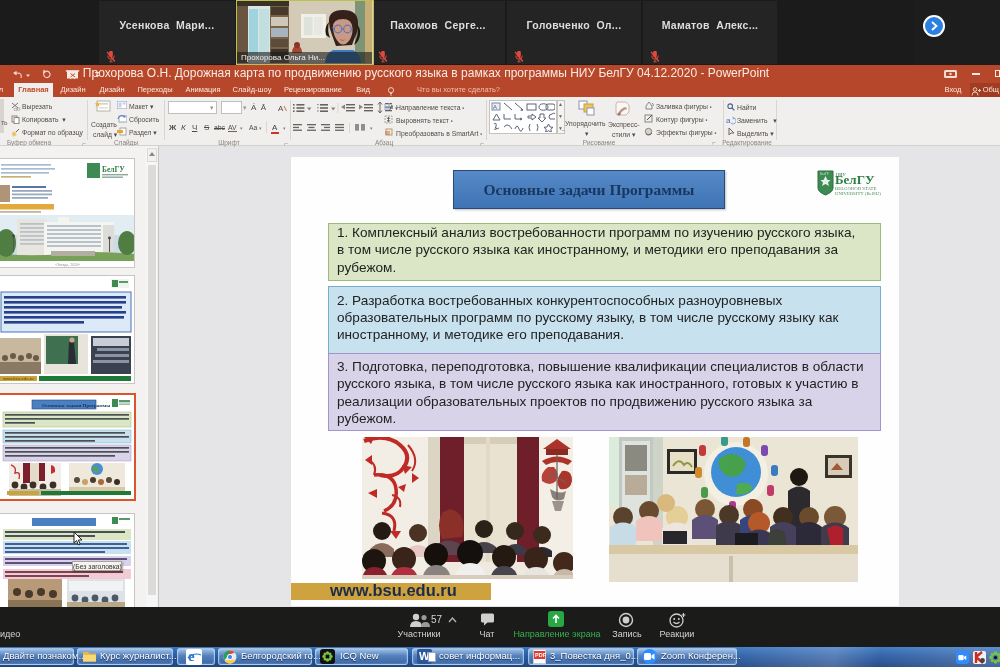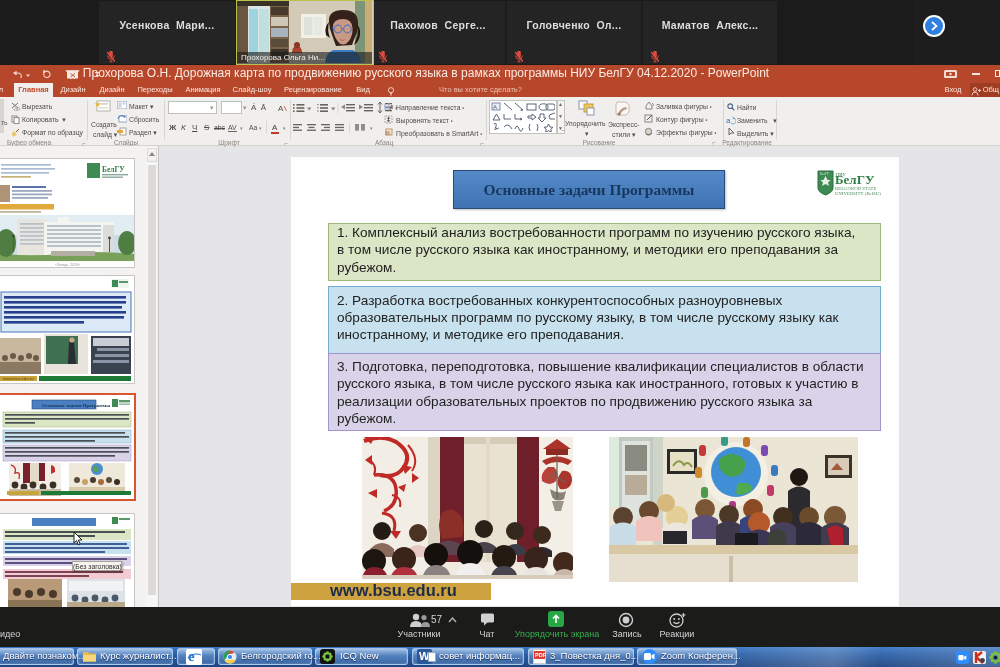--- a/index.html
+++ b/index.html
@@ -144,21 +144,21 @@
 <div class="abs" id="tabs">
   <div class="tab" style="left:-8px;width:18px">л</div>
   <div class="tab" style="left:14px;width:39px;background:#f1efed;color:#c24a2b;font-weight:bold">Главная</div>
   <div class="tab" style="left:53px;width:40px">Дизайн</div>
   <div class="tab" style="left:93px;width:38px">Дизайн</div>
   <div class="tab" style="left:131px;width:48px">Переходы</div>
   <div class="tab" style="left:179px;width:48px">Анимация</div>
   <div class="tab" style="left:227px;width:50px">Слайд-шоу</div>
   <div class="tab" style="left:277px;width:72px">Рецензирование</div>
   <div class="tab" style="left:349px;width:28px">Вид</div>
-  <div class="tab" style="left:418px;width:125px;color:#eec0b0;text-align:center">Что вы хотите сделать?</div>
+  <div class="tab" style="left:375px;width:125px;color:#eec0b0;text-align:right">Что вы хотите сделать?</div>
   <svg class="abs" style="left:387px;top:3.5px" width="8" height="9" viewBox="0 0 8 9">
       <circle cx="4" cy="3.2" r="2.6" fill="none" stroke="#f2cdbd" stroke-width="1"></circle>
       <path d="M3 6.5 h2 M3.2 8 h1.6" stroke="#f2cdbd" stroke-width="1"></path>
     </svg>
   <div class="tab" style="left:938px;width:30px">Вход</div>
   <div class="tab" style="left:970px;width:30px;background:#a03c21;text-align:right;padding-right:1px">Общ</div>
   <svg class="abs" style="left:971px;top:3.5px" width="10" height="9" viewBox="0 0 10 9">
       <circle cx="4" cy="2.5" r="1.8" fill="none" stroke="#f2cdbd"></circle>
       <path d="M1 8.5 q0 -3.5 3 -3.5 q3 0 3 3.5" fill="none" stroke="#f2cdbd"></path>
       <path d="M8.5 2 v3 M7 3.5 h3" stroke="#f2cdbd"></path>
@@ -790,21 +790,21 @@
 
   <svg class="abs" style="left:480px;top:6px" width="15" height="14" viewBox="0 0 15 14">
       <path d="M1 2 q0 -1.5 1.5 -1.5 h10 q1.5 0 1.5 1.5 v6 q0 1.5 -1.5 1.5 h-5 l-3.5 3 v-3 h-1.5 q-1.5 0 -1.5 -1.5z" fill="#cfcfcf"></path>
     </svg>
   <div class="zlab" style="left:467px;width:40px">Чат</div>
 
   <div class="abs" style="left:548px;top:4px;width:16px;height:16px;background:#28a845;border-radius:3px"></div>
   <svg class="abs" style="left:551px;top:7px" width="10" height="10" viewBox="0 0 10 10">
       <path d="M5 9 V2 M2 4.5 L5 1.5 L8 4.5" stroke="#fff" stroke-width="1.6" fill="none"></path>
     </svg>
-  <div class="zlab" style="left:512px;width:90px;color:#33b24e">Упорядочить экрана</div>
+  <div class="zlab" style="left:512px;width:90px;color:#33b24e">Направление экрана</div>
 
   <svg class="abs" style="left:618px;top:5px" width="16" height="16" viewBox="0 0 16 16">
       <circle cx="8" cy="8" r="6.5" fill="none" stroke="#cfcfcf" stroke-width="1.4"></circle>
       <circle cx="8" cy="8" r="3.4" fill="#cfcfcf"></circle>
     </svg>
   <div class="zlab" style="left:597px;width:60px">Запись</div>
 
   <svg class="abs" style="left:669px;top:5px" width="18" height="16" viewBox="0 0 18 16">
       <circle cx="7.5" cy="8.5" r="6.5" fill="none" stroke="#cfcfcf" stroke-width="1.3"></circle>
       <circle cx="5.2" cy="7" r="1" fill="#cfcfcf"></circle>

